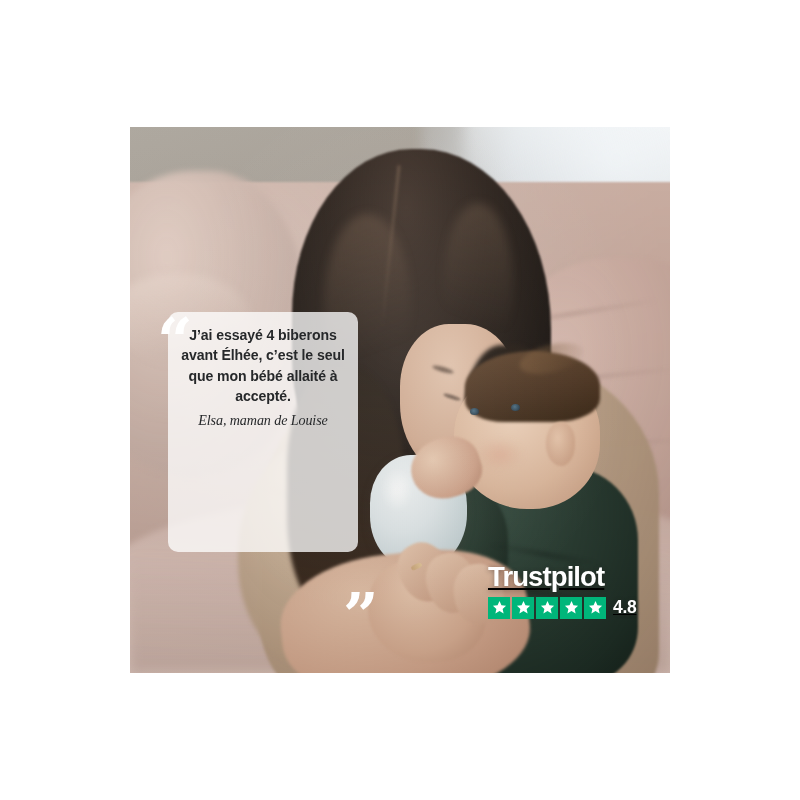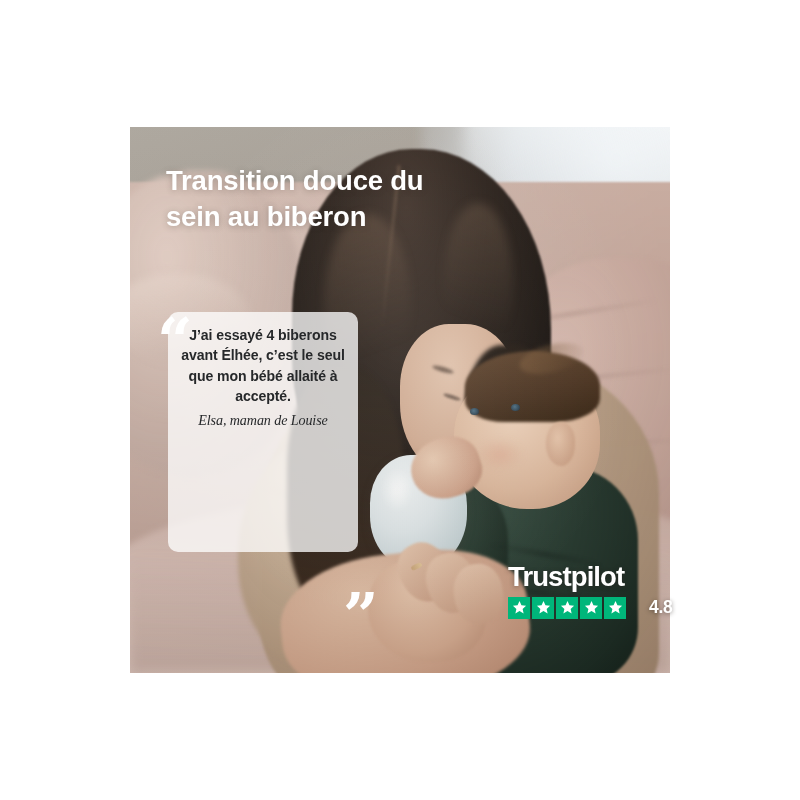--- a/index.html
+++ b/index.html
@@ -433,21 +433,21 @@
     font-family:"Liberation Serif", serif;
     font-style:italic;
     font-size:11.6px;
     color:#2c2e30;
     letter-spacing:.1px;
   }
 
   
   #trustpilot {
     position:absolute;
-    left:508px; top:563px;
+    left:488px; top:563px;text-decoration:underline;
   }
   #tp-word {
     color:#ffffff;
     font-size:27.5px;
     font-weight:bold;
     letter-spacing:-0.9px;
     line-height:1;
     text-shadow:0 1px 5px rgba(40,32,28,.45);
   }
   #tp-rating-row {
@@ -461,21 +461,21 @@
     width:22px; height:22px;
     display:flex; align-items:center; justify-content:center;
   }
   .tp-star svg { width:15px; height:15px; display:block; }
   #tp-score {
     color:#ffffff;
     font-size:17.5px;
     font-weight:bold;
     letter-spacing:-0.3px;
     text-shadow:0 1px 4px rgba(40,32,28,.5);
-    margin-left:18px;
+    margin-left:2px;
   }
 </style>
 </head>
 <body>
 
 <div id="stage">
 
   <div id="photo">
 
     <div class="wall"></div>
@@ -531,24 +531,20 @@
     <div class="mom-forearm"></div>
     <div class="mom-hand"></div>
     <div class="finger f1"></div>
     <div class="finger f2"></div>
     <div class="finger f3"></div>
     <div class="ring"></div>
 
     <div class="grade"></div>
   </div>
 
-  <div id="headline">
-    <span class="l">Transition douce du</span>
-    <span class="l">sein au biberon</span>
-  </div>
 
   <div id="quote-open">“</div>
 
   <div id="quote-card">
     <p id="quote-p1">J’ai essayé 4 biberons avant Élhée, c’est le seul que mon bébé allaité à accepté.</p>
     <p id="quote-attr">Elsa, maman de Louise</p>
   </div>
 
   <div id="quote-close">”</div>
 

